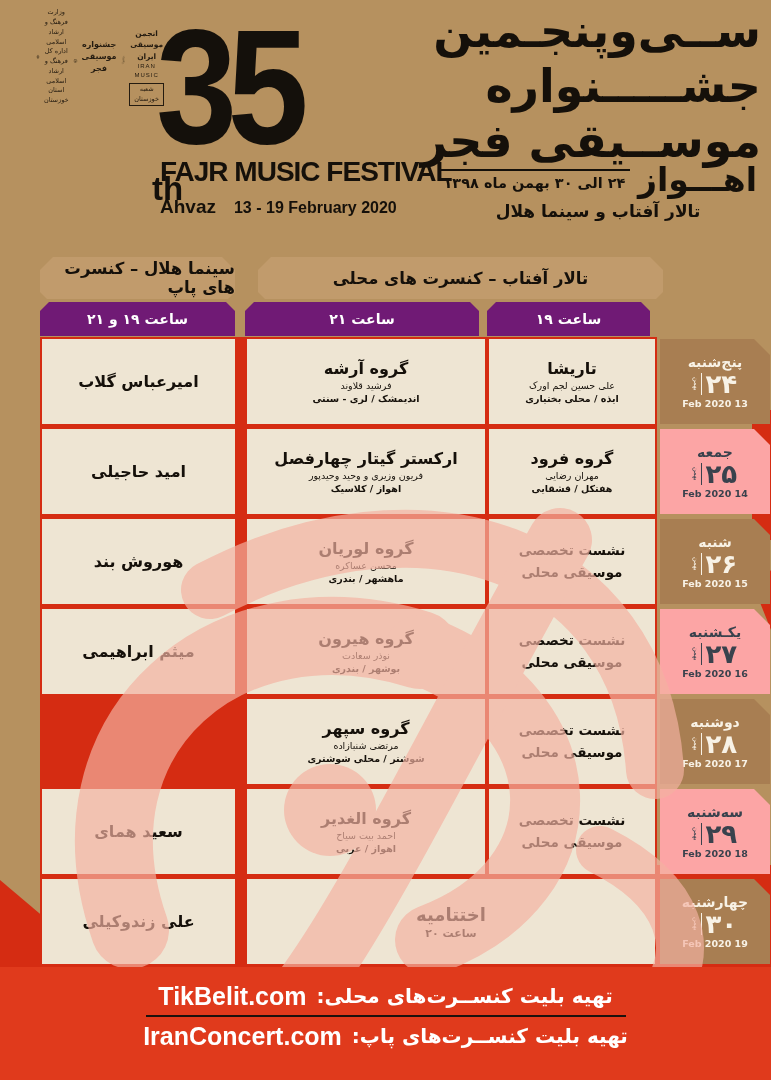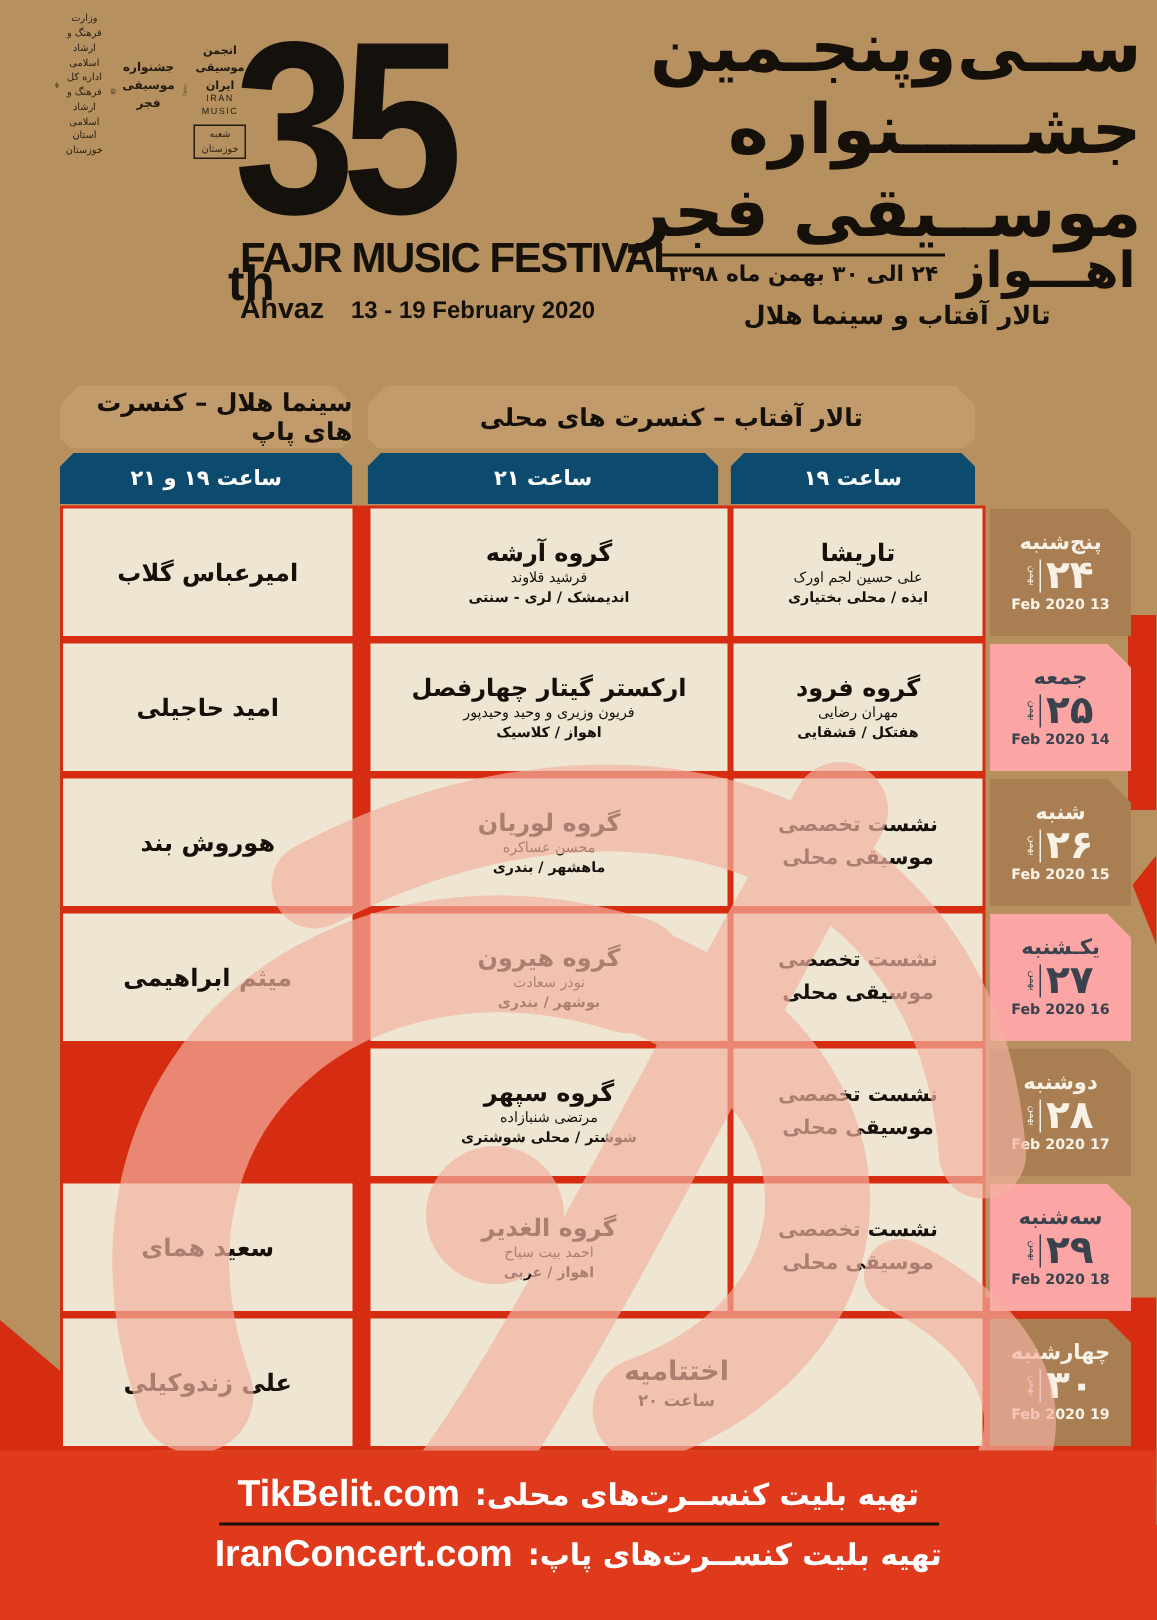--- a/index.html
+++ b/index.html
@@ -24,41 +24,41 @@
   .en-title .dts{font-weight:bold;font-size:16px;}
   .fa-city{right:14px;top:160px;width:318px;direction:rtl;}
   .fa-city .row1{display:flex;align-items:center;gap:8px;}
   .fa-city .big{font-size:33px;font-weight:bold;white-space:nowrap;}
   .fa-city .dcol{flex:1;border-top:2px solid #15100a;padding-top:4px;font-size:14.5px;font-weight:bold;text-align:center;white-space:nowrap;}
   .fa-city .venues{font-size:17px;font-weight:bold;text-align:center;margin-top:2px;}
   
   .venue-bar{top:257px;height:42px;background:#c19b6c;display:flex;align-items:center;justify-content:center;
     font-weight:bold;font-size:16.5px;direction:rtl;
     clip-path:polygon(13px 0,calc(100% - 13px) 0,100% 13px,100% calc(100% - 7px),calc(100% - 7px) 100%,7px 100%,0 calc(100% - 7px),0 13px);}
-  .time-bar{top:302px;height:34px;background:#0c4a6e;color:#fff;display:flex;align-items:center;justify-content:center;
+  .time-bar{top:302px;height:34px;background:#701a75;color:#fff;display:flex;align-items:center;justify-content:center;
     font-weight:bold;font-size:14px;direction:rtl;
     clip-path:polygon(9px 0,calc(100% - 9px) 0,100% 9px,100% 100%,0 100%,0 9px);}
   .backdrop{left:40px;top:337px;width:617px;height:630px;background:#d52c12;}
   
   .row{position:absolute;left:0;width:771px;height:85px;}
   .cell{position:absolute;top:0;height:85px;background:#eee5d3;direction:rtl;text-align:center;
     display:flex;flex-direction:column;justify-content:center;align-items:center;gap:2px;}
   .c19{left:489px;width:166px;}
   .c21{left:247px;width:238px;}
   .cpop{left:42px;width:193px;}
   .cmerge{left:247px;width:408px;}
   .ct{font-size:16px;font-weight:bold;}
   .cl2{font-size:9.5px;}
   .cl3{font-size:9.5px;font-weight:bold;}
   .session{font-size:13.5px;font-weight:bold;line-height:1.6;}
   .pop-name{font-size:16px;font-weight:bold;}
   .closing-t{font-size:18px;font-weight:bold;}
   .closing-h{font-size:11px;font-weight:bold;}
   
-  .cdate{left:660px;width:94px;gap:1px;clip-path:polygon(0 0,calc(100% - 16px) 0,100% 16px,100% 100%,0 100%);}
+  .cdate{left:660px;width:110px;gap:1px;clip-path:polygon(0 0,calc(100% - 16px) 0,100% 16px,100% 100%,0 100%);}
   .cdate.brown{background:#a87e52;color:#f8f2e6;}
   .cdate.gray{background:#fca5a5;color:#39424d;}
   .dday{font-size:14px;font-weight:bold;}
   .dnum-wrap{display:flex;direction:ltr;align-items:center;justify-content:center;gap:3px;line-height:1;}
   .dmonth{writing-mode:vertical-rl;font-size:6.5px;border-right:1px solid currentColor;padding-right:2px;height:22px;display:inline-block;}
   .dnum{font-size:26px;font-weight:bold;}
   .den{font-size:9.5px;font-weight:bold;}
   
   .footer{left:0;top:967px;width:771px;height:113px;background:#e03a1c;z-index:30;
     display:flex;flex-direction:column;justify-content:flex-start;padding-top:10px;box-sizing:border-box;}
@@ -142,21 +142,21 @@
 </div>
 
 <div class="abs fa-city hdr">
   <div class="row1">
     <span class="big">اهـــواز</span>
     <span class="dcol">۲۴ الی ۳۰ بهمن ماه ۱۳۹۸</span>
   </div>
   <div class="venues">تالار آفتاب و سینما هلال</div>
 </div>
 
-<div class="abs venue-bar layer2" style="left:245px;width:405px;">تالار آفتاب – کنسرت های محلی</div>
+<div class="abs venue-bar layer2" style="left:258px;width:405px;">تالار آفتاب – کنسرت های محلی</div>
 <div class="abs venue-bar layer2" style="left:40px;width:195px;">سینما هلال – کنسرت های پاپ</div>
 
 <div class="abs time-bar layer2" style="left:487px;width:163px;">ساعت ۱۹</div>
 <div class="abs time-bar layer2" style="left:245px;width:234px;">ساعت ۲۱</div>
 <div class="abs time-bar layer2" style="left:40px;width:195px;">ساعت ۱۹ و ۲۱</div>
 
 <div class="abs backdrop layer1"></div>
 
 <div class="row layer3" style="top:339px;">
   <div class="cell cdate brown">

